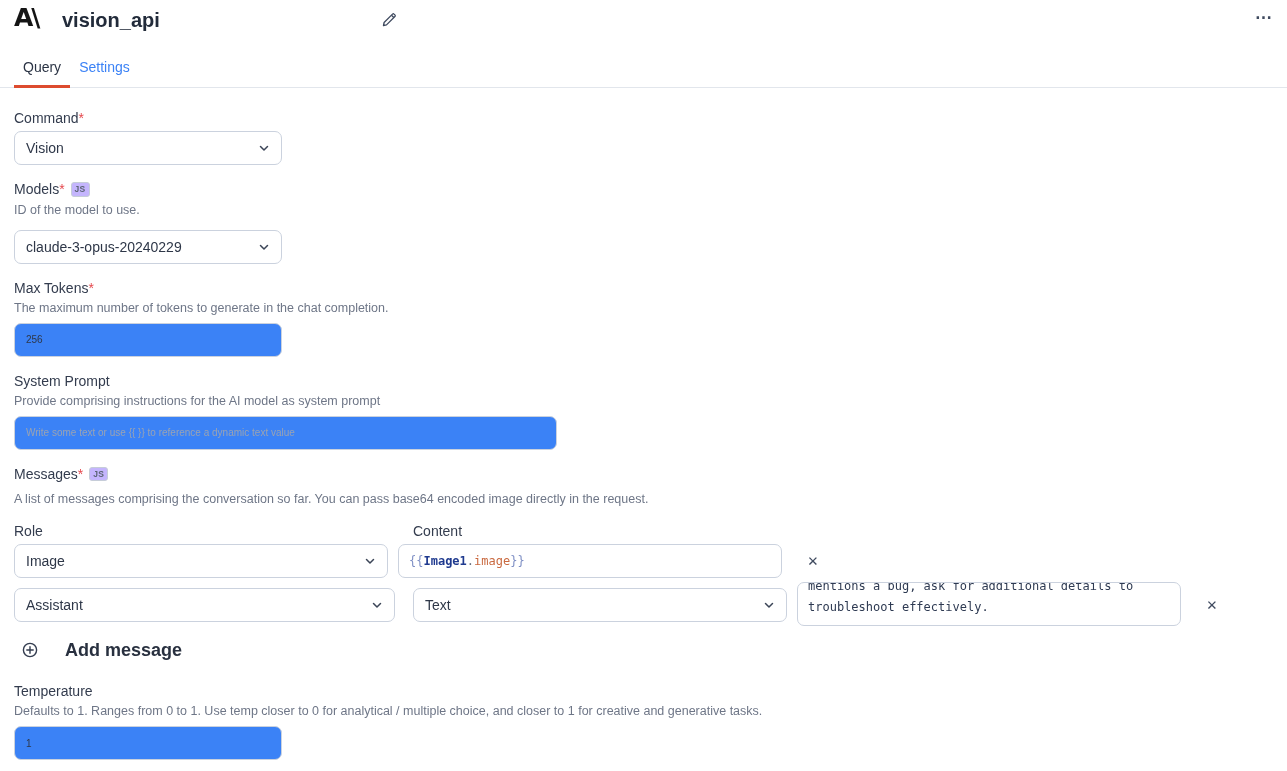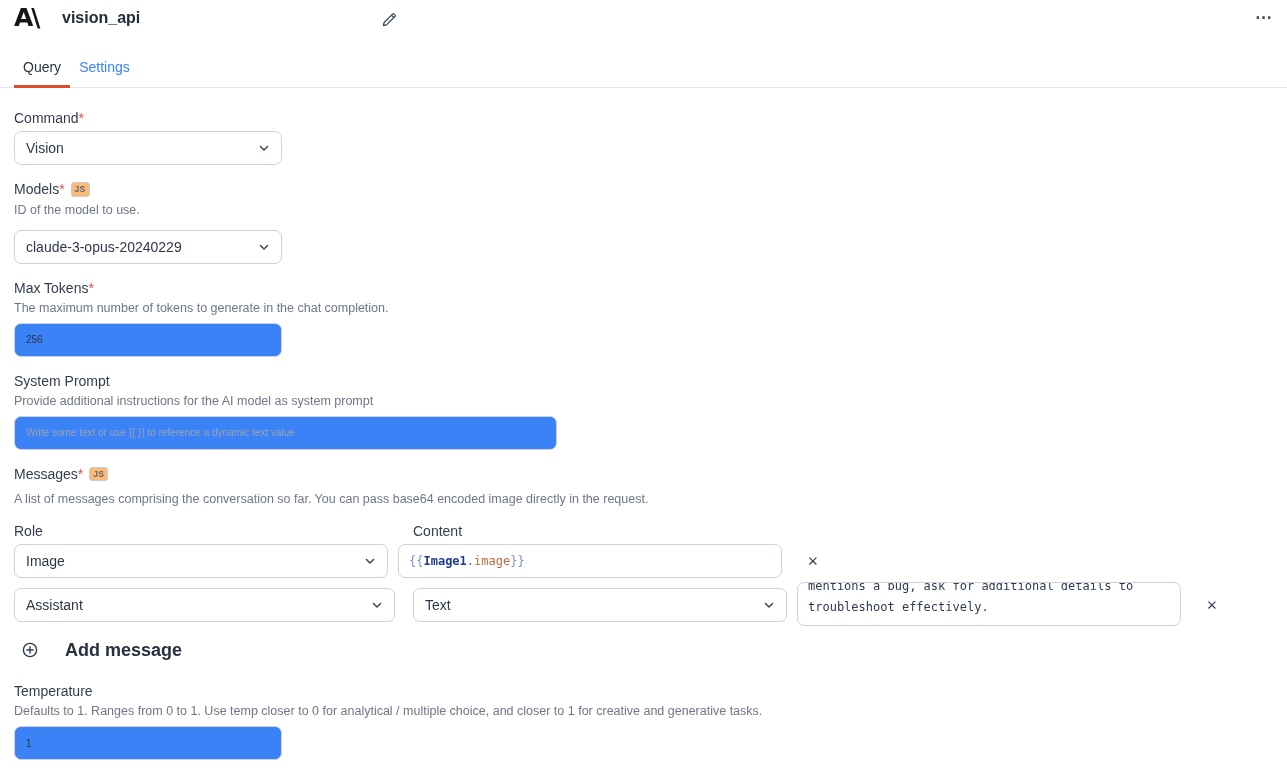--- a/index.html
+++ b/index.html
@@ -11,21 +11,21 @@
   }
   
   .header { position: relative; height: 44px; }
   .logo {
     position: absolute; left: 14px; top: 3px;
     font-family: "DejaVu Sans", sans-serif;
     font-weight: 800; font-size: 25px; color: #141414; letter-spacing: -2px;
   }
   .title {
     position: absolute; left: 62px; top: 9px;
-    font-size: 16px; font-weight: 600; color: #222b3a;
+    font-size: 20px; font-weight: 600; color: #222b3a;
   }
   .edit-btn { position: absolute; left: 379px; top: 10px; cursor: pointer; padding: 2px; }
   .more-btn {
     position: absolute; right: 14px; top: 7px; cursor: pointer;
     font-size: 17px; font-weight: 700; color: #3f4a5f; letter-spacing: 1px;
   }
   
   .tabbar {
     display: flex; align-items: flex-end; height: 44px;
     padding-left: 14px; border-bottom: 1px solid #e2e6ec;
@@ -40,21 +40,21 @@
     height: 3px; background: var(--accent, #dd4b2f);
   }
   
   .content { padding: 22px 14px 0 14px; }
   .field-label { font-size: 14px; font-weight: 500; color: #333c4e; line-height: 17px; }
   .req { color: var(--required, #e5484d); }
   .badge-js {
     display: inline-block; border: 1px solid #c6cdd8; border-radius: 3px;
     font-size: 8.5px; font-weight: 600; letter-spacing: .3px; line-height: 1;
     padding: 2px 3px; color: #5b6475; margin-left: 6px; position: relative; top: -2px;
-    background: #fdba74;
+    background: #c4b5fd;
   }
   .desc { font-size: 12.5px; color: #6e7687; line-height: 15px; margin-top: 4px; }
   .select {
     width: 268px; height: 34px; border: 1px solid #cbd2de; border-radius: 7px;
     background: #fff; display: flex; align-items: center; justify-content: space-between;
     padding: 12px 11px; font-size: 14px; color: #2e3748; cursor: pointer;
   }
   .text-input {
     width: 268px; height: 34px; border: 1px solid #cbd2de; border-radius: 7px;
     padding: 0 11px; font-size: 10px; color: #2e3748;
@@ -146,21 +146,21 @@
       </svg>
   </div>
 
   
   <div class="field-label sec16"><span>Max Tokens</span><span class="req">*</span></div>
   <div class="desc">The maximum number of tokens to generate in the chat completion.</div>
   <input class="text-input mt7" type="text" value="256" style="">
 
   
   <div class="field-label sec16">System Prompt</div>
-  <div class="desc">Provide additional instructions for the AI model as system prompt</div>
+  <div class="desc">Provide comprising instructions for the AI model as system prompt</div>
   <input class="text-input wide mt7" type="text" placeholder="Write some text or use {{ }} to reference a dynamic text value" style="">
 
   
   <div class="field-label sec16"><span>Messages</span><span class="req">*</span><span class="badge-js">JS</span></div>
   <div class="desc" style="margin-top:9px">A list of messages comprising the conversation so far. You can pass base64 encoded image directly in the request.</div>
 
   <div class="msg-head">
     <span class="c1">Role</span>
     <span class="c3">Content</span>
   </div>

